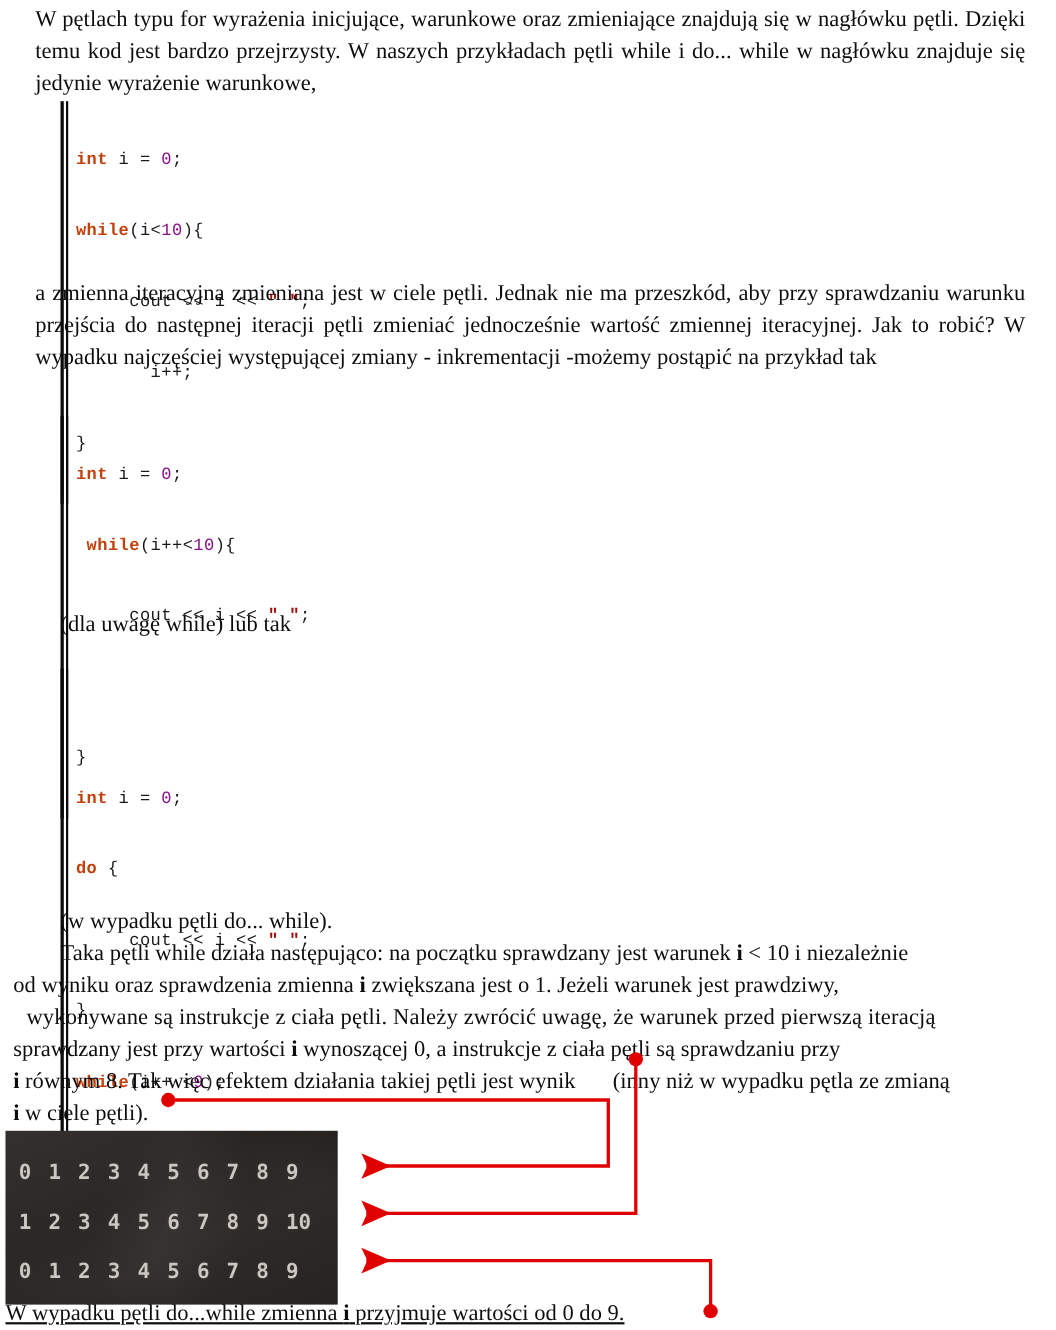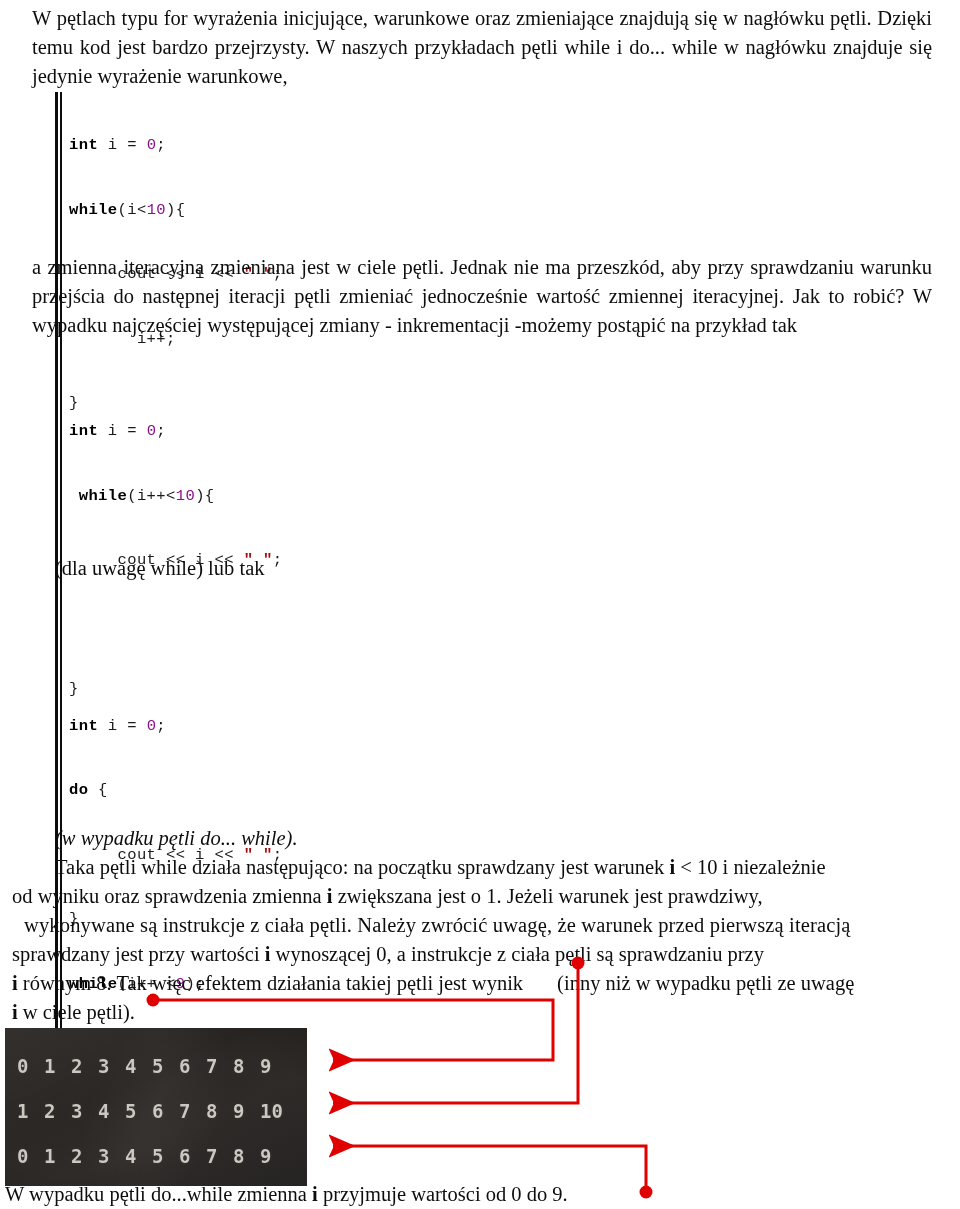--- a/index.html
+++ b/index.html
@@ -58,21 +58,21 @@
   }
   .codeblock::after {
     content: "";
     position: absolute;
     left: 5px;
     top: 0;
     bottom: 0;
     width: 1.5px;
     background: #0c0c0c;
   }
-  .kw   { font-weight: bold; color: #000000; }
+  .kw   { font-weight: bold; color: #c2410c; }
   .num  { color: #8a0f8a; }
   .str  { color: #a30d0d; font-weight: bold; }
   .pln  { color: #1a1a1a; }
 
   
   .console {
     position: absolute;
     background:
       radial-gradient(circle at 18% 26%, rgba(255,255,255,0.045) 0 38%, rgba(0,0,0,0) 62%),
       radial-gradient(circle at 76% 72%, rgba(255,255,255,0.04) 0 35%, rgba(0,0,0,0) 60%),
@@ -137,31 +137,31 @@
 
   <div class="codeblock" style="left:55px; top:608px;">
     <div style="height:21.5px;">&nbsp;</div>
     <div><span class="kw">int</span><span class="pln"> i = </span><span class="num">0</span><span class="pln">;</span></div>
     <div><span class="kw">do</span><span class="pln"> {</span></div>
     <div><span class="pln">     cout &lt;&lt; i &lt;&lt; </span><span class="str">" "</span><span class="pln">;</span></div>
     <div><span class="pln">}</span></div>
     <div><span class="kw">while</span><span class="pln">(i++ &lt;</span><span class="num">9</span><span class="pln">);</span></div>
   </div>
 
-  <div class="prose nojust" style="left:55px; top:824px; width:500px;font-style:italic;">(w wypadku pętli do... while).</div>
+  <div class="prose nojust" style="left:55px; top:824px; width:500px;">(w wypadku pętli do... while).</div>
 
   <div class="prose nojust" style="left:55px; top:853px; width:880px;"><span>Taka pętli while działa następująco: na początku sprawdzany jest warunek </span><span class="b">i</span><span> &lt; 10 i niezależnie</span></div>
 
   <div class="prose" style="left:12px; top:882px; width:922px; text-align:justify;"><span>od wyniku oraz sprawdzenia zmienna </span><span class="b">i</span><span> zwiększana jest o 1. Jeżeli warunek jest prawdziwy,</span></div>
 
   <div class="prose nojust" style="left:24px; top:911px; width:930px; letter-spacing:0.15px;">wykonywane są instrukcje z ciała pętli. Należy zwrócić uwagę, że warunek przed pierwszą iteracją</div>
 
   <div class="prose" style="left:12px; top:940px; width:922px; text-align:justify;"><span>sprawdzany jest przy wartości </span><span class="b">i</span><span> wynoszącej 0, a instrukcje z ciała pętli są sprawdzaniu przy</span></div>
 
-  <div class="prose nojust" style="left:12px; top:969px; width:940px;"><span class="b">i</span><span> równym 8. Tak więc efektem działania takiej pętli jest wynik</span><span style="display:inline-block;width:34px;"></span><span>(inny niż w wypadku pętli ze uwagę</span></div>
+  <div class="prose nojust" style="left:12px; top:969px; width:940px;"><span class="b">i</span><span> równym 8. Tak więc efektem działania takiej pętli jest wynik</span><span style="display:inline-block;width:34px;"></span><span>(inny niż w wypadku pętla ze zmianą</span></div>
 
   <div class="prose nojust" style="left:12px; top:998px; width:500px;"><span class="b">i</span><span> w ciele pętli).</span></div>
 
   <div class="console" style="left:5px; top:1028px; width:302px; height:158px;">
     <div class="console-row" style="top:27px;">
       <span class="console-cell">0</span>
       <span class="console-cell">1</span>
       <span class="console-cell">2</span>
       <span class="console-cell">3</span>
       <span class="console-cell">4</span>
@@ -190,21 +190,21 @@
       <span class="console-cell">3</span>
       <span class="console-cell">4</span>
       <span class="console-cell">5</span>
       <span class="console-cell">6</span>
       <span class="console-cell">7</span>
       <span class="console-cell">8</span>
       <span class="console-cell">9</span>
     </div>
   </div>
 
-  <div class="prose nojust" style="left:5px; top:1180px; width:700px;"><span>W wypadku pętli do...while zmienna </span><span class="b">i</span><span> przyjmuje wartości od 0 do 9.</span></div>
+  <div class="prose nojust" style="left:5px; top:1180px; width:700px;text-decoration:underline;"><span>W wypadku pętli do...while zmienna </span><span class="b">i</span><span> przyjmuje wartości od 0 do 9.</span></div>
 
   <svg class="anno" viewBox="0 0 960 1209" width="960" height="1209">
     <defs>
       <marker id="ah" markerWidth="9" markerHeight="9" refX="7.5" refY="4.2" orient="auto" markerUnits="strokeWidth">
         <path d="M0,4.2 L9,0.3 L7.2,4.2 L9,8.1 Z" fill="#e00000"></path>
       </marker>
     </defs>
 
     <g>
       <circle cx="153" cy="1000" r="6.5" fill="#e00000"></circle>

